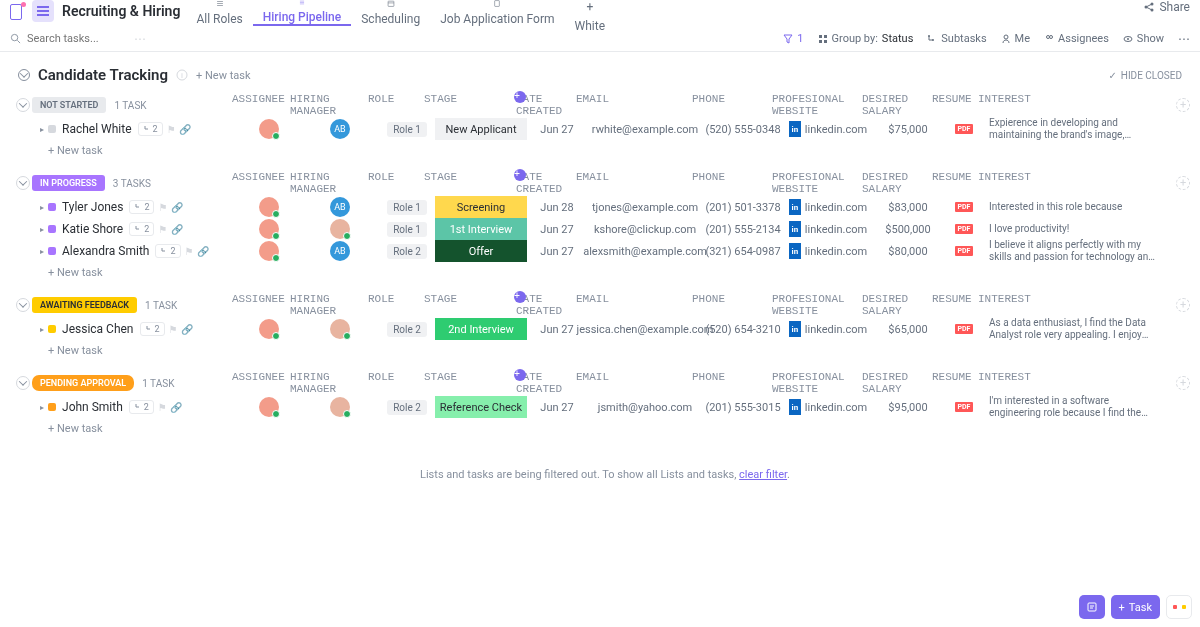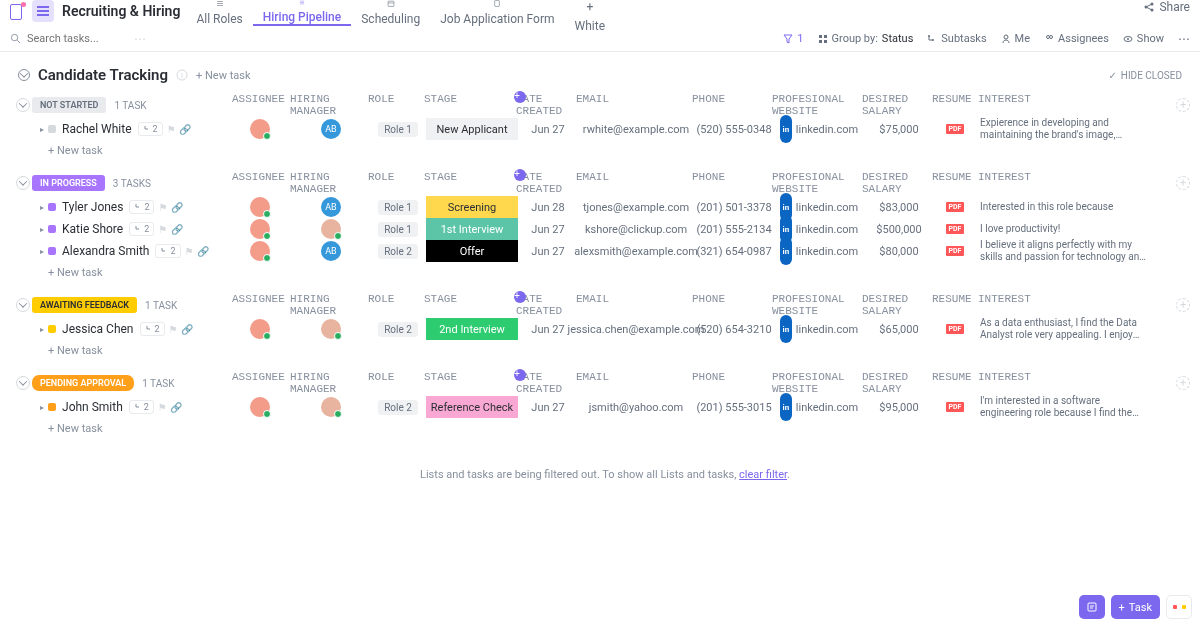--- a/index.html
+++ b/index.html
@@ -41,31 +41,31 @@
 .col { font-size:11px; color:#87909e; text-transform:uppercase; text-align:left;font-family:Liberation Mono, monospace; }
 .col.stage { position:relative; }
 .col.stage::after { content:"+"; position:absolute; right:-10px; top:-2px; width:12px; height:12px; background:#7b68ee; color:#fff; border-radius:50%; font-size:10px; line-height:12px; }
 .add-col { position:absolute; right:10px; width:14px; height:14px; border:1px dashed #d6d9de; border-radius:50%; color:#d6d9de; text-align:center; line-height:12px; font-size:11px; cursor:pointer; }
 .task-row { display:flex; align-items:center; height:22px; padding-left:30px; position:relative; }
 .tri { color:#87909e; font-size:8px; margin-right:4px; }
 .sq { width:8px; height:8px; border-radius:2px; margin-right:6px; }
 .task-name { font-size:12px; flex:0 0 auto; }
 .sub-badge { display:inline-flex; align-items:center; gap:2px; margin-left:6px; padding:1px 4px; border:1px solid #e8eaed; border-radius:3px; font-size:9px; color:#87909e; }
 .icon-sm { color:#d6d9de; margin-left:4px; font-size:10px; }
-.cells { position:absolute; left:224px; display:flex; align-items:center; height:100%; }
+.cells { position:absolute; left:233px; display:flex; align-items:center; height:100%; }
 .cell { display:flex; align-items:center; justify-content:center; font-size:11px; color:#656f7d; }
 .avatar { width:20px; height:20px; border-radius:50%; background:#d6d9de; position:relative; }
 .avatar::after { content:""; position:absolute; width:6px; height:6px; background:#27ae60; border:1px solid #fff; border-radius:50%; bottom:-1px; right:-1px; }
 .av-group { display:flex; }
 .av-group .avatar { margin-left:-6px; }
 .av-initials { width:20px; height:20px; border-radius:50%; background:#3498db; color:#fff; font-size:9px; display:flex; align-items:center; justify-content:center; }
 .role-badge { background:#f0f1f3; padding:2px 6px; border-radius:3px; font-size:10px; color:#656f7d; }
 .stage-cell { height:22px; display:flex; align-items:center; justify-content:center; font-size:11px; color:#2a2e34; }
 .linkedin { display:flex; align-items:center; gap:4px; }
-.li-icon { width:12px; height:28px; background:#0a66c2; color:#fff; font-size:8px; font-weight:bold; display:flex; align-items:center; justify-content:center; border-radius:6px; }
+.li-icon { width:12px; height:16px; background:#0a66c2; color:#fff; font-size:8px; font-weight:bold; display:flex; align-items:center; justify-content:center; border-radius:0; }
 .pdf-badge { background:#ff5757; color:#fff; font-size:7px; font-weight:bold; padding:1px 3px; border-radius:1px; }
 .interest { font-size:10px; color:#656f7d; text-align:left; overflow:hidden; text-overflow:ellipsis; display:-webkit-box; -webkit-line-clamp:2; -webkit-box-orient:vertical; line-height:1.2; }
 .new-task { padding-left:38px; color:#87909e; font-size:11px; height:20px; display:flex; align-items:center; cursor:pointer; }
 .footer-msg { text-align:center; color:#87909e; font-size:11px; margin-top:30px; }
 .footer-msg a { color:#7b68ee; text-decoration:underline; cursor:pointer; }
 .fab-area { position:absolute; bottom:8px; right:8px; display:flex; gap:6px; }
 .fab { height:24px; border-radius:5px; display:flex; align-items:center; justify-content:center; gap:4px; padding:0 8px; font-size:11px; cursor:pointer; }
 .fab.note { background:#7b68ee; color:#fff; width:26px; padding:0; }
 .fab.task { background:#7b68ee; color:#fff; }
 .fab.grid { background:#fff; border:1px solid #e8eaed; width:26px; padding:0; }
@@ -378,21 +378,21 @@
                 <div class="avatar" style="background:#f39c8a;"></div>
               </div>
             </div>
         <div class="cell w-hm">
               <div class="av-initials">AB</div>
             </div>
         <div class="cell w-role">
               <span class="role-badge">Role 2</span>
             </div>
         <div class="cell w-stage">
-              <div class="stage-cell" style="background:#000000;width:100%;color:#fff">Offer</div>
+              <div class="stage-cell" style="background:#14532d;width:100%;color:#fff">Offer</div>
             </div>
         <div class="cell w-date">Jun 27</div>
         <div class="cell w-email">alexsmith@example.com</div>
         <div class="cell w-phone">(321) 654-0987</div>
         <div class="cell w-web">
               <div class="linkedin"><div class="li-icon">in</div>linkedin.com</div>
             </div>
         <div class="cell w-salary">$80,000</div>
         <div class="cell w-resume">
               <span class="pdf-badge">PDF</span>
@@ -500,21 +500,21 @@
                 <div class="avatar" style="background:#f39c8a;"></div>
               </div>
             </div>
         <div class="cell w-hm">
               <div class="avatar" style="background:#e8b4a0;"></div>
             </div>
         <div class="cell w-role">
               <span class="role-badge">Role 2</span>
             </div>
         <div class="cell w-stage">
-              <div class="stage-cell" style="background:#f9a8d4;width:100%;">Reference Check</div>
+              <div class="stage-cell" style="background:#86efac;width:100%;">Reference Check</div>
             </div>
         <div class="cell w-date">Jun 27</div>
         <div class="cell w-email">jsmith@yahoo.com</div>
         <div class="cell w-phone">(201) 555-3015</div>
         <div class="cell w-web">
               <div class="linkedin"><div class="li-icon">in</div>linkedin.com</div>
             </div>
         <div class="cell w-salary">$95,000</div>
         <div class="cell w-resume">
               <span class="pdf-badge">PDF</span>

